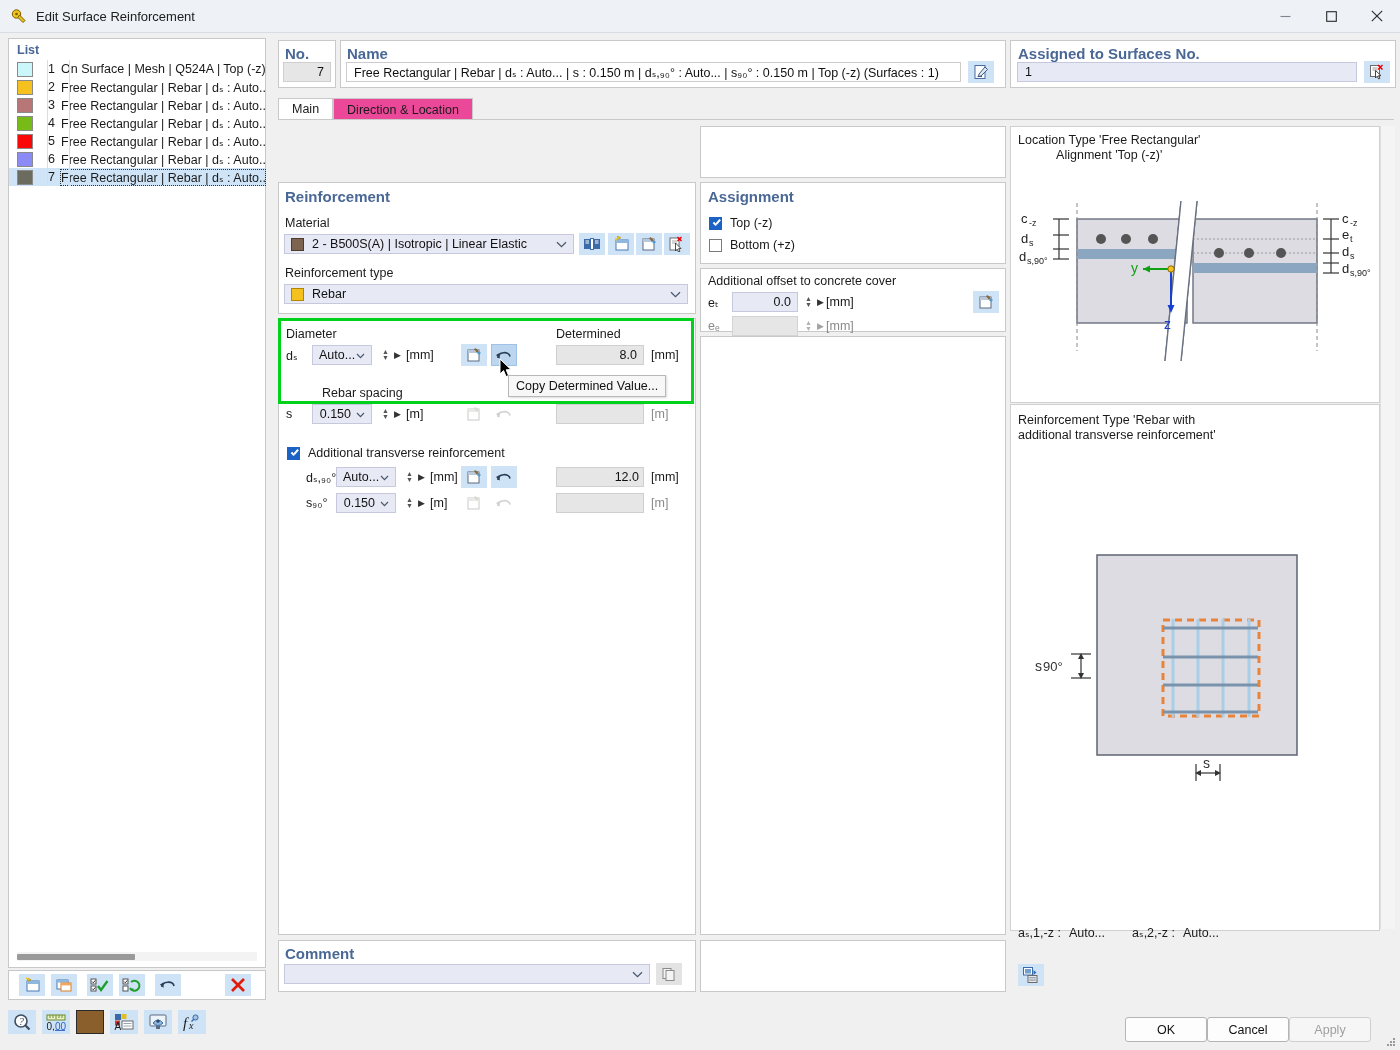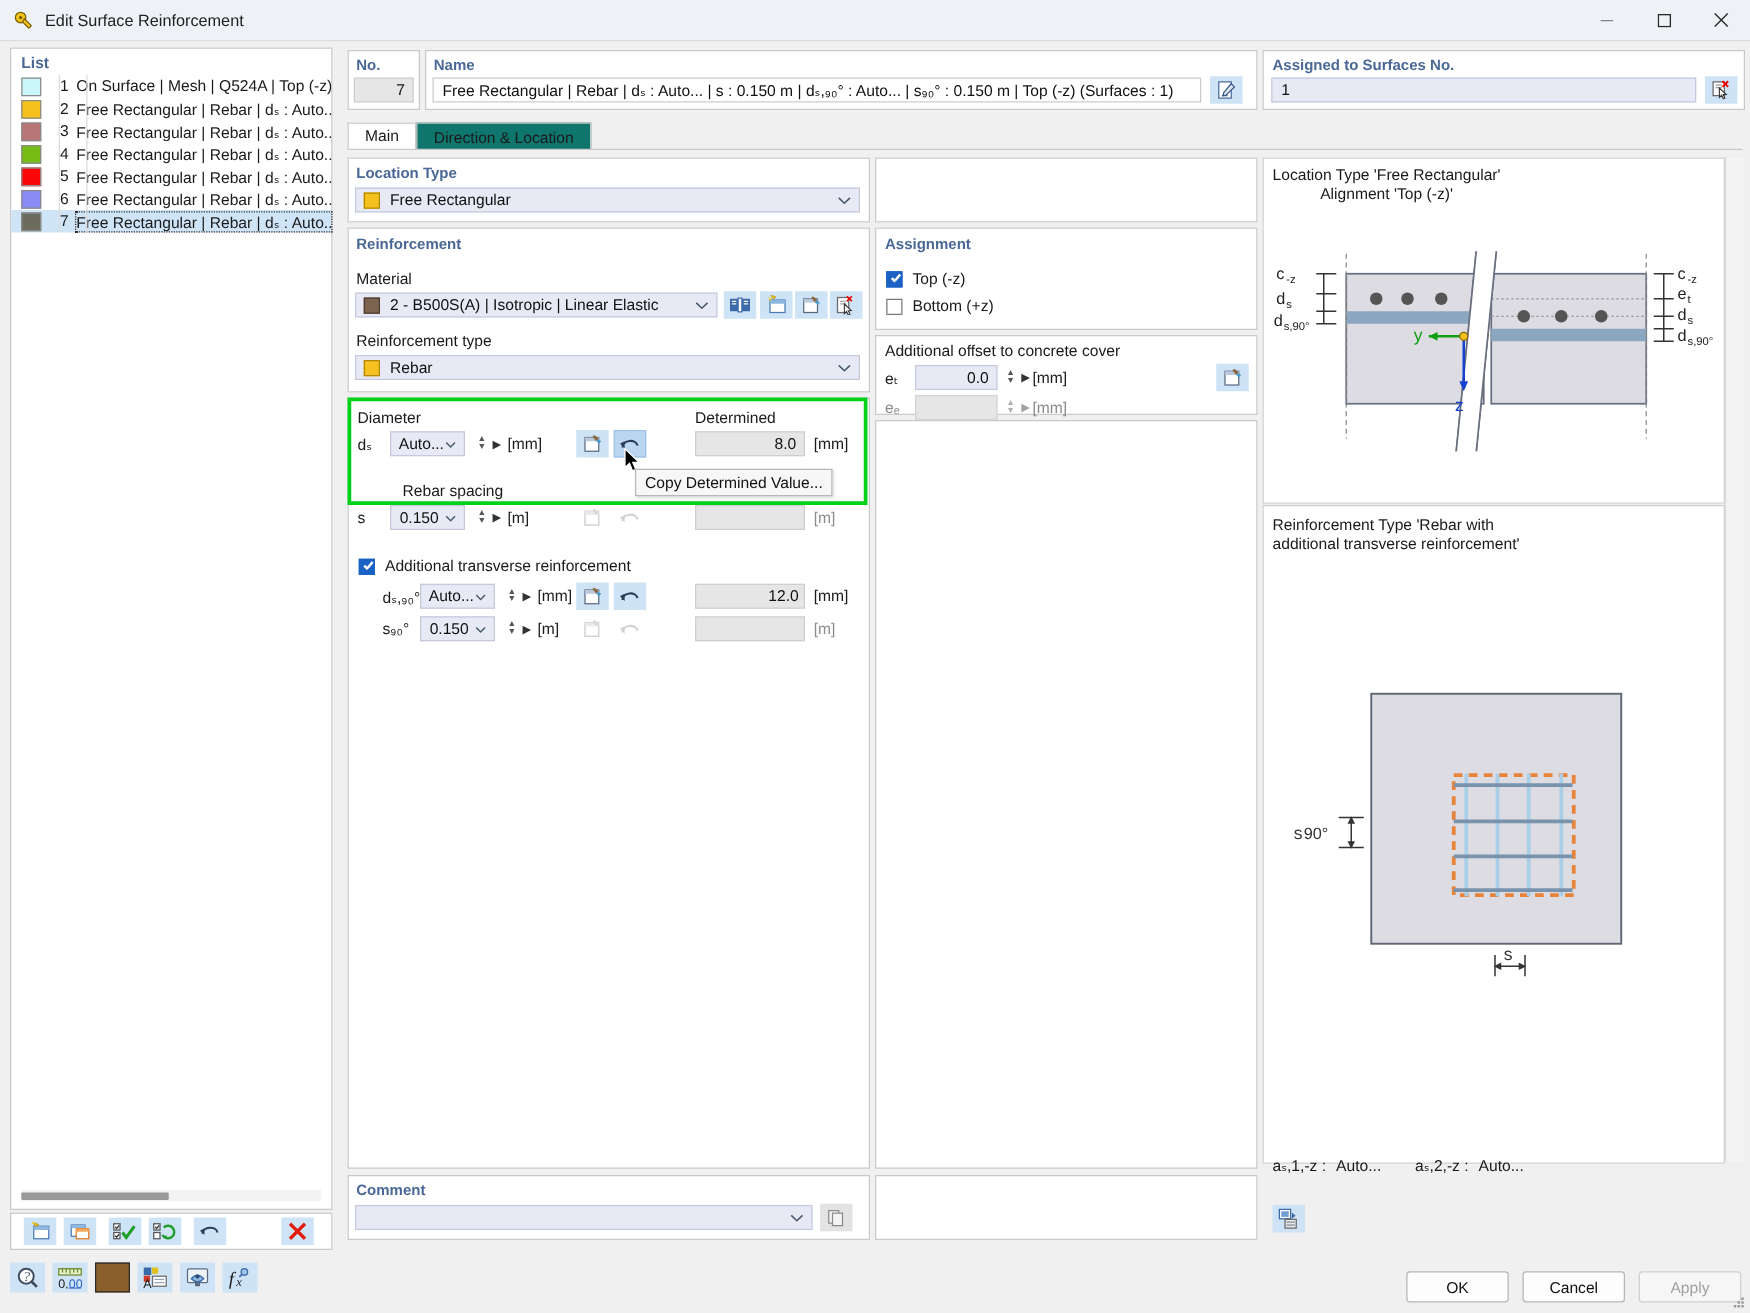--- a/index.html
+++ b/index.html
@@ -36,21 +36,21 @@
   .ltext{overflow:hidden;}
   .lrow.sel{background:#cfe4f7;}
   .lrow.sel .ltext{outline:1px dotted #333;outline-offset:0px;padding-right:2px;}
   .col-div{position:absolute;left:38px;top:0;width:1px;bottom:0;background:#dcdcdc;}
   .col-div2{position:absolute;left:60px;top:0;width:1px;bottom:0;background:#dcdcdc;}
   .hscroll{position:absolute;left:8px;bottom:6px;width:240px;height:9px;background:#f3f3f3;}
   .hscroll i{display:block;height:6px;margin-top:2px;width:118px;background:#9a9a9a;border-radius:1px;}
 
   
   .panel{background:#fff;border:1px solid #c9c9c9;}
-  .grp-title{color:#4a6896;font-weight:bold;font-size:12px;}
+  .grp-title{color:#4a6896;font-weight:bold;font-size:15px;}
   .lbl{font-size:12.5px;color:#1a1a1a;}
   .lbl-dim{font-size:12.5px;color:#8a8a8a;}
 
   
   .ifield{
     background:#e7e9f5;border:1px solid #c6c9dd;height:20px;
     display:flex;align-items:center;font-size:12.5px;color:#111;
     box-sizing:border-box;
   }
   .ifield.ro{background:#e6e6e6;border:1px solid #cfcfcf;color:#111;}
@@ -73,21 +73,21 @@
   
   .cbx{width:13px;height:13px;border:1px solid #7a7a7a;background:#fff;box-sizing:border-box;display:inline-block;vertical-align:middle;}
   .cbx.on{background:#1b62c4;border-color:#1b62c4;position:relative;}
   .cbx.on:after{content:"";position:absolute;left:3px;top:5px;width:4px;height:1.5px;background:#fff;transform:rotate(45deg);}
   .cbx.on:before{content:"";position:absolute;left:5px;top:3.5px;width:6px;height:1.5px;background:#fff;transform:rotate(-50deg);}
 
   
   .tabs{position:absolute;left:278px;top:98px;height:22px;display:flex;}
   .tab{
     height:22px;padding:0 13px;display:flex;align-items:center;font-size:12.5px;
-    background:#0f766e;border:1px solid #c9c9c9;border-bottom:none;box-sizing:border-box;
+    background:#ec4899;border:1px solid #c9c9c9;border-bottom:none;box-sizing:border-box;
   }
   .tab.active{background:#fff;border-bottom:1px solid #fff;}
 
   
   .tooltip{
     position:absolute;background:#f7f7f7;border:1px solid #b8b8b8;
     font-size:12.5px;color:#111;padding:3px 7px;white-space:nowrap;
     box-shadow:1px 1px 2px rgba(0,0,0,.14);
   }
 
@@ -268,32 +268,20 @@
   <div class="tabs">
     <div class="tab active">
         <span>Main</span>
       </div>
     <div class="tab">
         <span>Direction &amp; Location</span>
       </div>
   </div>
   <div style="position:absolute;left:278px;top:119px;width:1116px;height:1px;background:#c9c9c9;"></div>
 
-  <div class="panel" style="position:absolute;left:278px;top:126px;width:416px;height:50px;">
-    <div class="grp-title" style="padding:4px 0 0 6px">Location Type</div>
-    <div class="ifield combo" style="position:absolute;left:5px;top:23px;width:404px;padding-left:6px;">
-      <span style="width:11px;height:11px;background:#f5c11e;border:1px solid #b08800;display:inline-block;margin-right:8px;"></span>
-      <span>Free Rectangular</span>
-      <span class="chev">
-        <svg width="11" height="7" viewBox="0 0 11 7">
-            <path d="M1 1.3 L5.5 5.6 L10 1.3" fill="none" stroke="#4a5a6e" stroke-width="1.3"></path>
-          </svg>
-      </span>
-    </div>
-  </div>
 
   <div class="panel" style="position:absolute;left:278px;top:182px;width:416px;height:130px;">
     <div class="grp-title" style="padding:5px 0 0 6px">Reinforcement</div>
 
     <div class="lbl" style="position:absolute;left:6px;top:33px;">Material</div>
     <div class="ifield combo" style="position:absolute;left:5px;top:51px;width:290px;padding-left:6px;">
       <span style="width:11px;height:11px;background:#7c6450;border:1px solid #4d3c2e;display:inline-block;margin-right:8px;"></span>
       <span>2 - B500S(A) | Isotropic | Linear Elastic</span>
       <span class="chev">
         <svg width="11" height="7" viewBox="0 0 11 7">
@@ -757,21 +745,21 @@
     <div class="tbtn" style="width:28px;height:24px;">
       <svg width="20" height="18" viewBox="0 0 20 18">
         <text x="1" y="15" font-family="Liberation Serif, serif" font-size="15" font-style="italic" fill="#1a1a1a">f</text>
         <text x="7" y="16" font-family="Liberation Serif, serif" font-size="10" font-style="italic" fill="#1a1a1a">x</text>
         <circle cx="13.5" cy="4.5" r="2.6" fill="#9fc3e6" stroke="#3b6aa8"></circle>
         <line x1="11.8" y1="6.2" x2="9.5" y2="8.5" stroke="#3b6aa8" stroke-width="1.4"></line>
       </svg>
     </div>
   </div>
 
-  <div style="position:absolute;left:1125px;top:1017px;display:flex;gap:11px;border-radius:10px;">
+  <div style="position:absolute;left:1125px;top:1017px;display:flex;border-radius:10px;">
     <div class="dlgbtn">OK</div>
     <div class="dlgbtn">Cancel</div>
     <div class="dlgbtn dis">Apply</div>
   </div>
 
   <div style="position:absolute;right:4px;bottom:3px;width:12px;height:12px;">
     <svg width="12" height="12" viewBox="0 0 12 12">
       <g fill="#9a9a9a">
         <rect x="9" y="3" width="2" height="2"></rect>
           <rect x="6" y="6" width="2" height="2"></rect>

